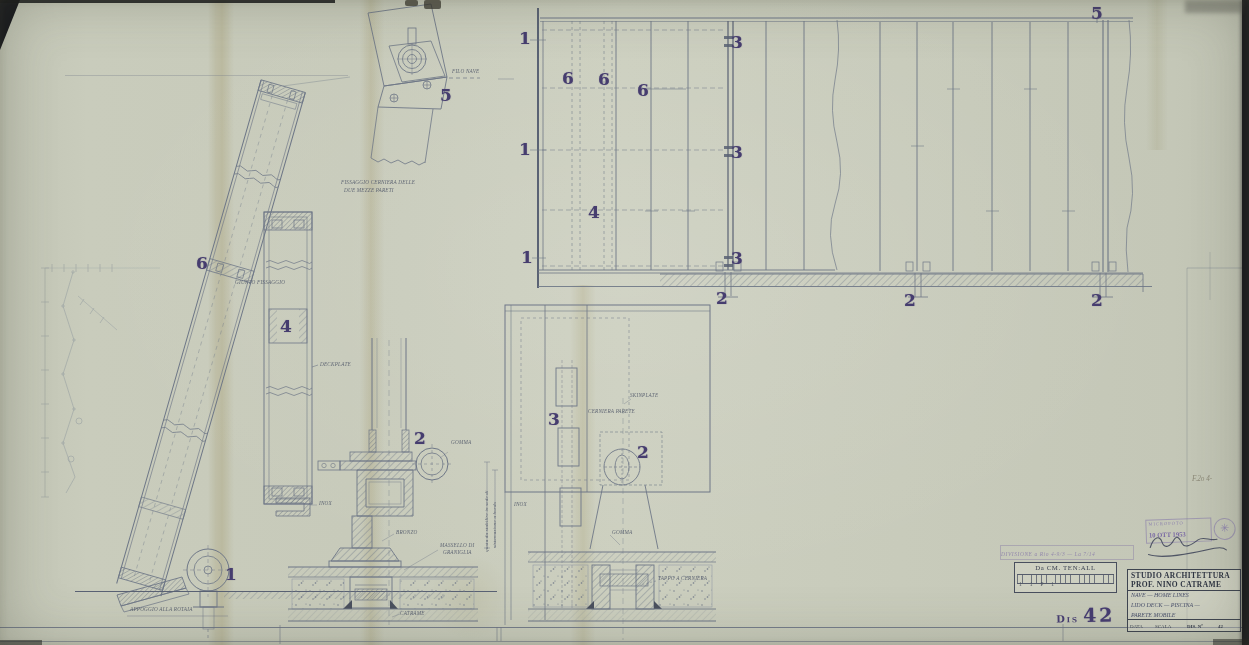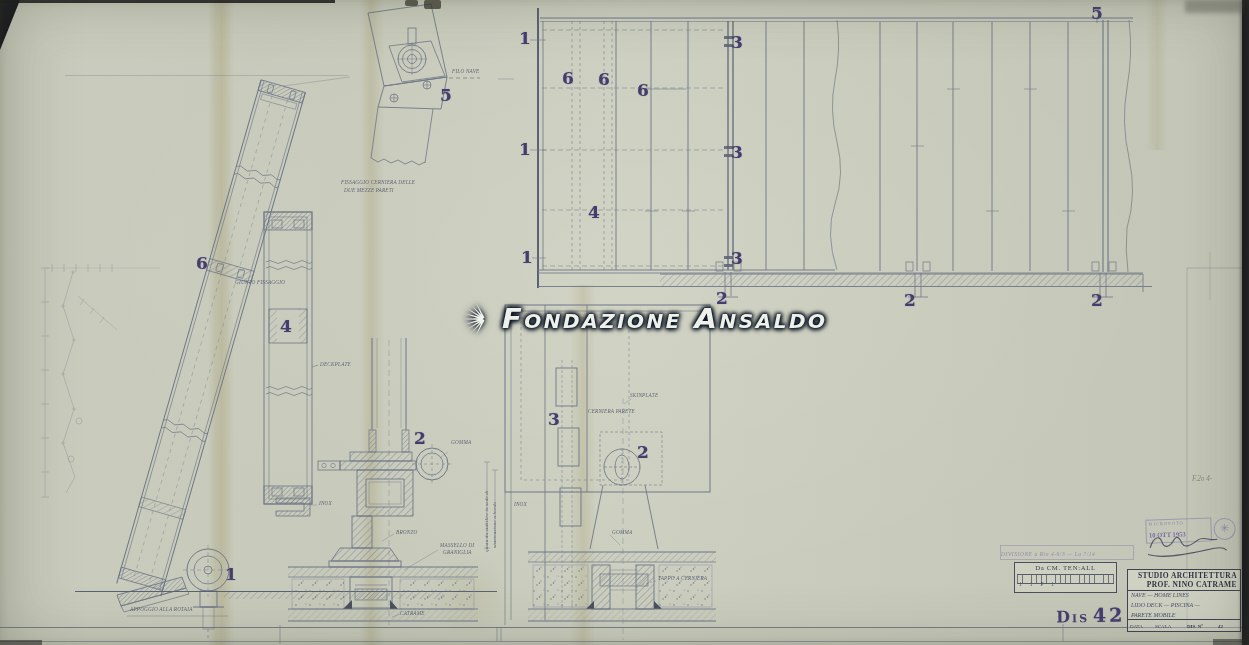--- a/index.html
+++ b/index.html
@@ -47,26 +47,26 @@
   .scale-box{position:absolute;left:1014px;top:562px;width:101px;height:29px;z-index:5;
     border:1px solid #494f5e;background:rgba(232,232,220,.25);}
   .scale-box .sb-title{display:block;text-align:center;font-size:11px;letter-spacing:1px;color:#3c4252;
     transform:scale(.62);transform-origin:50% 0;white-space:nowrap;margin-top:1px;}
   .scale-box .sb-ruler{position:absolute;left:2px;right:2px;top:11px;height:8px;
     border-top:1px solid #565c6b;border-bottom:1px solid #565c6b;
     background:repeating-linear-gradient(90deg,rgba(86,92,107,.8) 0 .8px,transparent .8px 4.8px);}
   .scale-box .sb-marks{position:absolute;left:4px;top:18px;font-size:10px;color:#4a5060;
     transform:scale(.55);transform-origin:0 0;letter-spacing:6px;white-space:nowrap;}
   .dis-label{position:absolute;left:1056px;top:604px;z-index:5;color:#463c72;transform:rotate(-1deg);white-space:nowrap;}
-  .dis-label .dis-prefix{font-family:"DejaVu Serif",serif;font-weight:bold;font-variant:small-caps;font-size:16px;letter-spacing:2px;}
+  .dis-label .dis-prefix{font-family:"DejaVu Serif",serif;font-weight:bold;font-variant:small-caps;font-size:10px;letter-spacing:2px;}
   .dis-label .dis-number{font-family:"DejaVu Serif",serif;font-weight:bold;font-size:19px;letter-spacing:3px;text-shadow:0 0 1px rgba(70,60,114,.5);}
   .title-block{position:absolute;left:1127px;top:569px;width:114px;height:63px;z-index:5;
     border:1.4px solid #3e4450;background:rgba(230,230,218,.32);box-sizing:border-box;padding:2px 3px 0 3px;}
   .tb-head{font-family:"Liberation Serif",serif;font-weight:bold;font-size:7.5px;letter-spacing:.4px;
-    color:#2e3442;line-height:8.5px;white-space:nowrap;text-align:right;}
+    color:#2e3442;line-height:8.5px;white-space:nowrap;}
   .tb-rule{border-bottom:1px solid #3e4450;margin:1px -3px 1px -3px;}
   .tb-proj{font-style:italic;font-size:10px;color:#49506b;line-height:10px;transform:scale(.6);transform-origin:0 0;white-space:nowrap;}
   .tb-bottom{position:absolute;left:0;right:0;bottom:0;height:11px;border-top:1px solid #3e4450;
     display:flex;align-items:center;padding:0 2px;gap:2px;}
   .tb-bottom .tb-f{font-size:9px;color:#3a4050;transform:scale(.55);transform-origin:0 50%;white-space:nowrap;}
   .tb-bottom .tb-strong{font-weight:bold;}
   .micro-stamp{position:absolute;left:1146px;top:518px;width:96px;height:44px;z-index:5;transform:rotate(-2deg);color:#8376ac;}
   .ms-box{position:absolute;left:0;top:0;width:64px;height:22px;border:1px solid rgba(130,115,170,.55);}
   .ms-l1{display:block;font-size:9px;letter-spacing:2px;transform:scale(.5);transform-origin:0 0;white-space:nowrap;margin:1px 0 0 2px;opacity:.85;}
   .ms-date{display:block;font-size:11px;font-weight:bold;transform:scale(.6);transform-origin:0 0;white-space:nowrap;margin-left:2px;color:#7a6aa4;}
@@ -348,36 +348,20 @@
   <span class="ann" style="left:400px;top:610px;">CATRAME</span>
   <span class="ann" style="left:588px;top:408px;">CERNIERA PARETE</span>
   <span class="ann" style="left:630px;top:392px;">SKINPLATE</span>
   <span class="ann" style="left:514px;top:501px;">INOX</span>
   <span class="ann" style="left:612px;top:529px;">GOMMA</span>
   <span class="ann" style="left:658px;top:575px;">TAPPO A CERNIERA</span>
   <span class="ann vert" style="left:483px;top:552px;">quota da stabilire in sede di</span>
   <span class="ann vert" style="left:491px;top:548px;">sistemazione a bordo</span>
   <span class="pencil" style="left:1192px;top:475px;">F.2o 4-</span>
 
-  <div class="watermark">
-    <svg class="wm-icon" width="46" height="44" viewBox="0 0 46 44">
-      <g fill="#f0f2ec">
-        <polygon points="36,20.9 36,23.1 19,22" transform="rotate(-64 37 22)"></polygon>
-        <polygon points="36,20.9 36,23.1 19,22" transform="rotate(-48 37 22)"></polygon>
-        <polygon points="36,20.9 36,23.1 18,22" transform="rotate(-32 37 22)"></polygon>
-        <polygon points="36,20.8 36,23.2 17,22" transform="rotate(-16 37 22)"></polygon>
-        <polygon points="36,20.8 36,23.2 16,22"></polygon>
-        <polygon points="36,20.8 36,23.2 17,22" transform="rotate(16 37 22)"></polygon>
-        <polygon points="36,20.9 36,23.1 18,22" transform="rotate(32 37 22)"></polygon>
-        <polygon points="36,20.9 36,23.1 19,22" transform="rotate(48 37 22)"></polygon>
-        <polygon points="36,20.9 36,23.1 19,22" transform="rotate(64 37 22)"></polygon>
-      </g>
-    </svg>
-    <span class="wm-text">Fondazione Ansaldo</span>
-  </div>
 
   <div class="division-stamp">
     <span>DIVISIONE a Rio 4-9/3 — La 7/14</span>
   </div>
 
   <div class="scale-box">
     <span class="sb-title">Da CM. TEN:ALL</span>
     <div class="sb-ruler"></div>
     <span class="sb-marks">1      1      P 1</span>
   </div>

